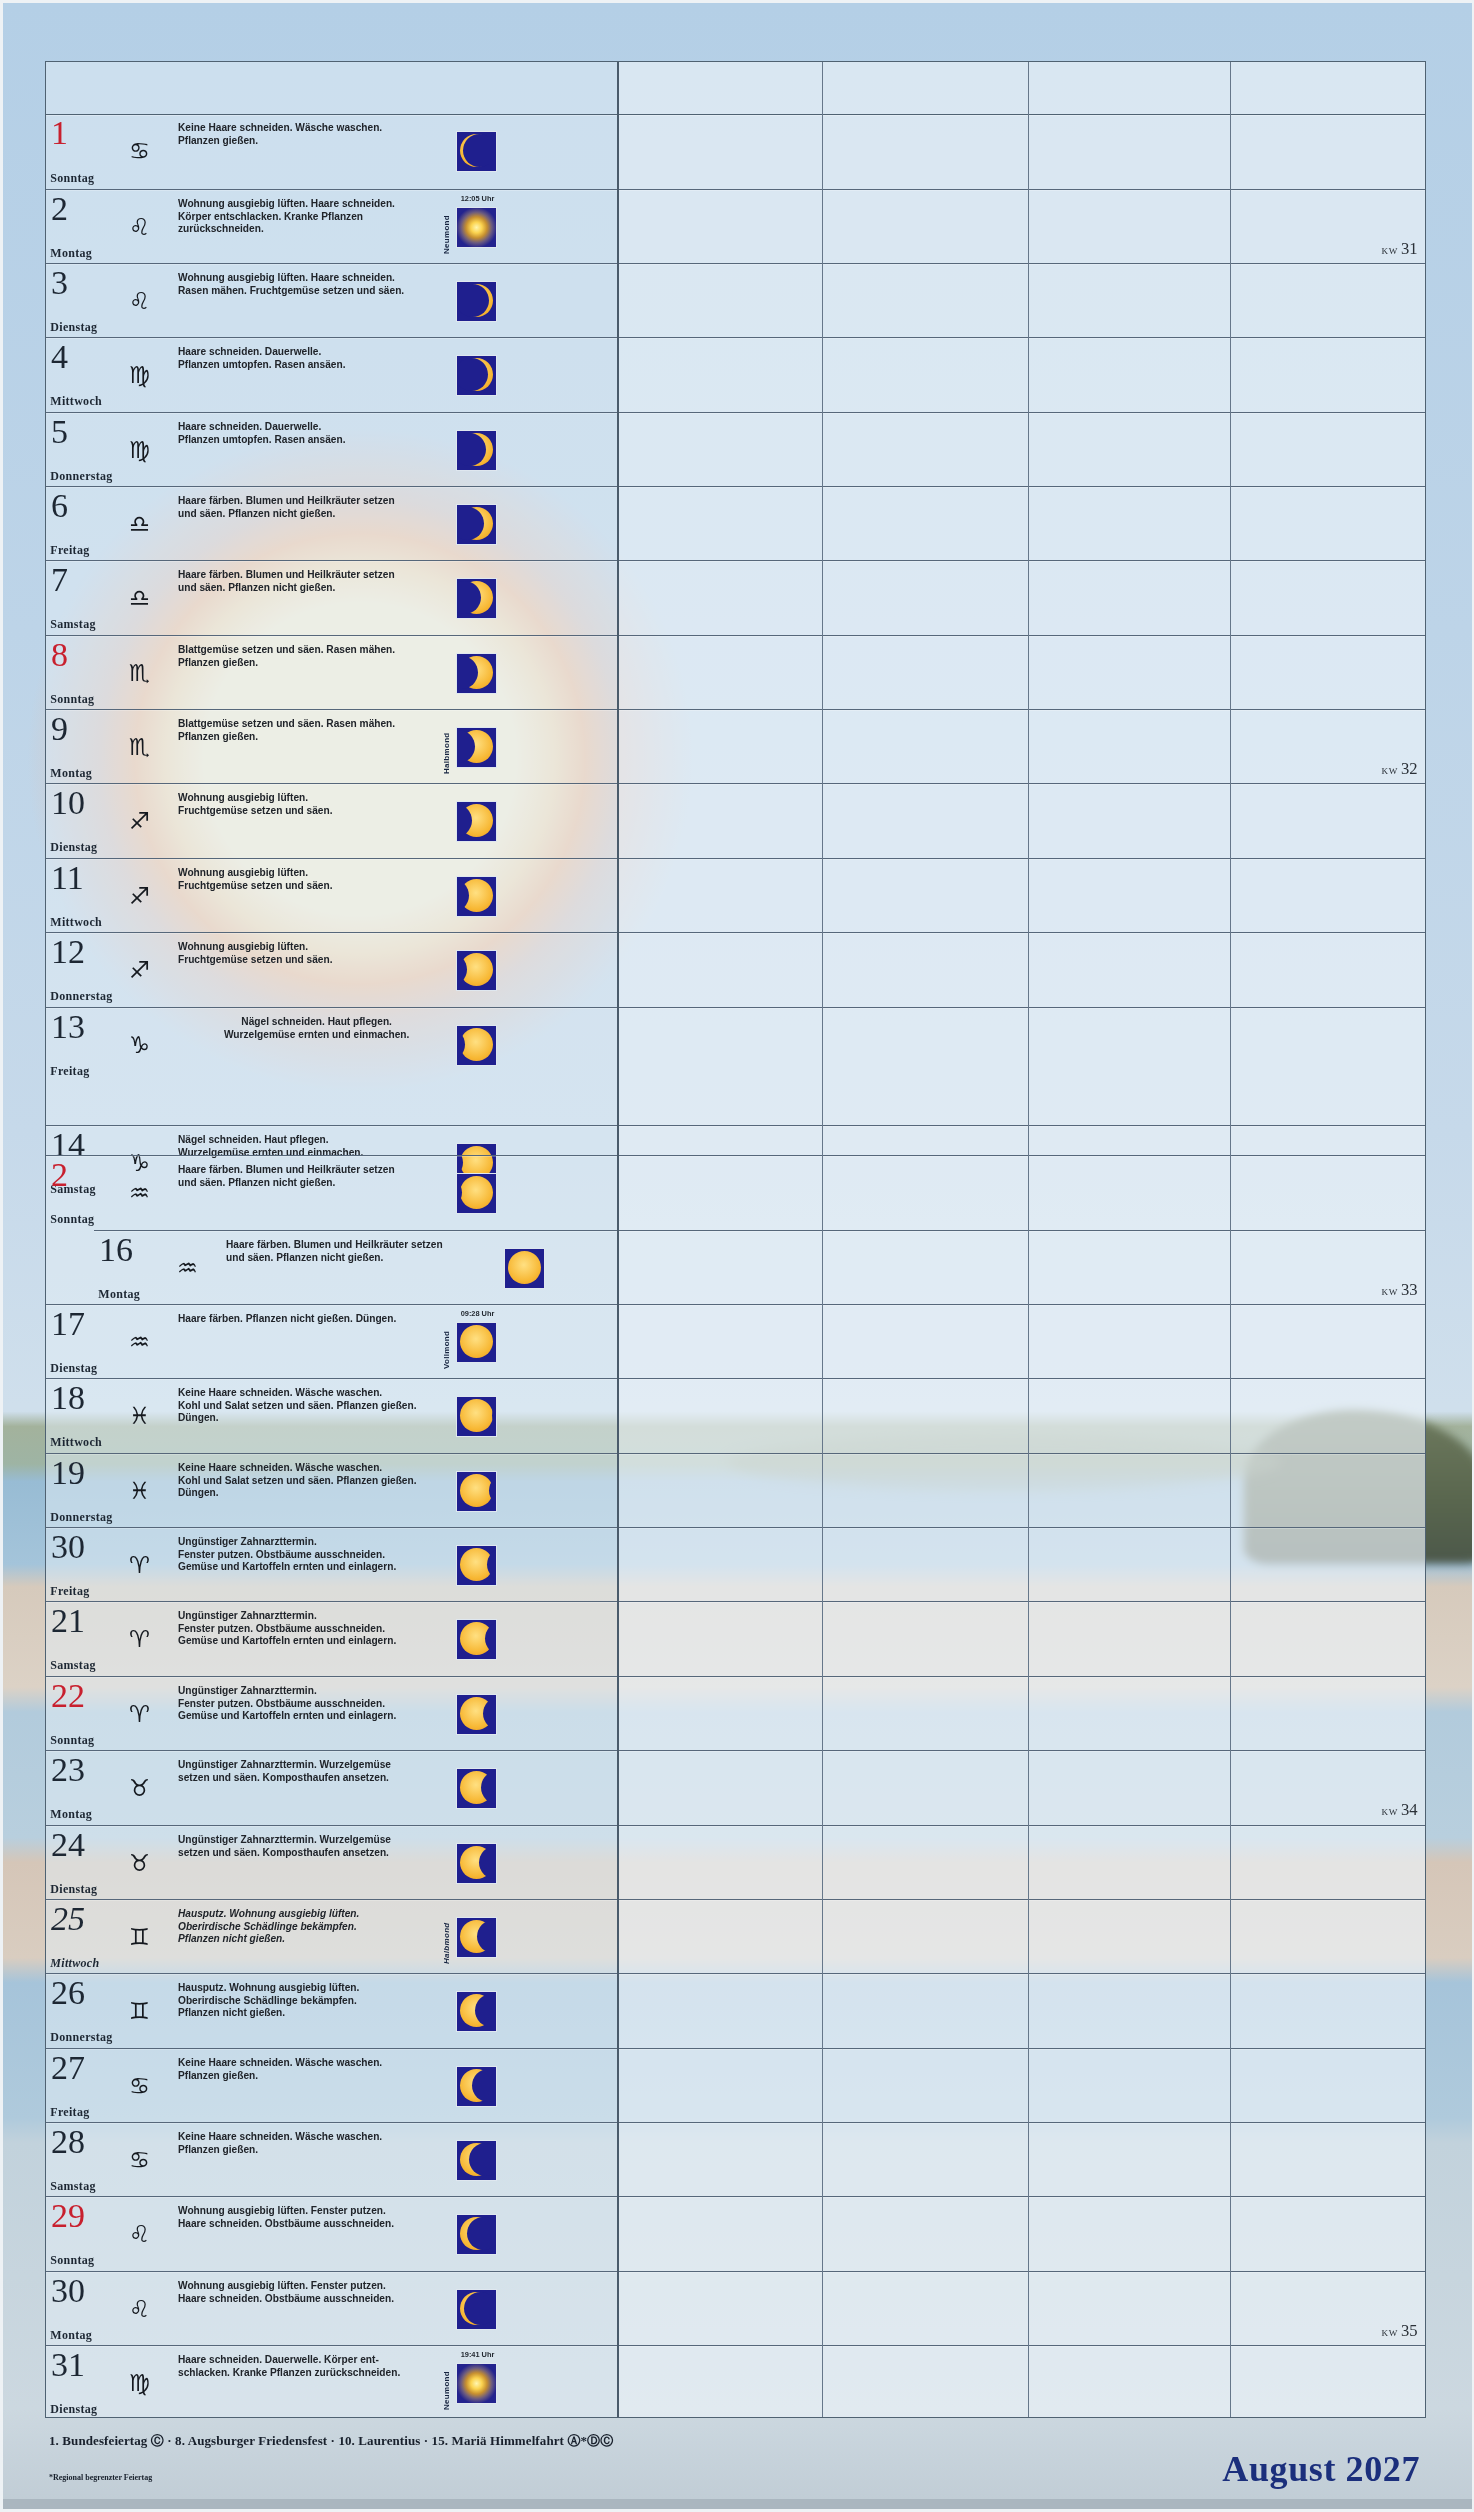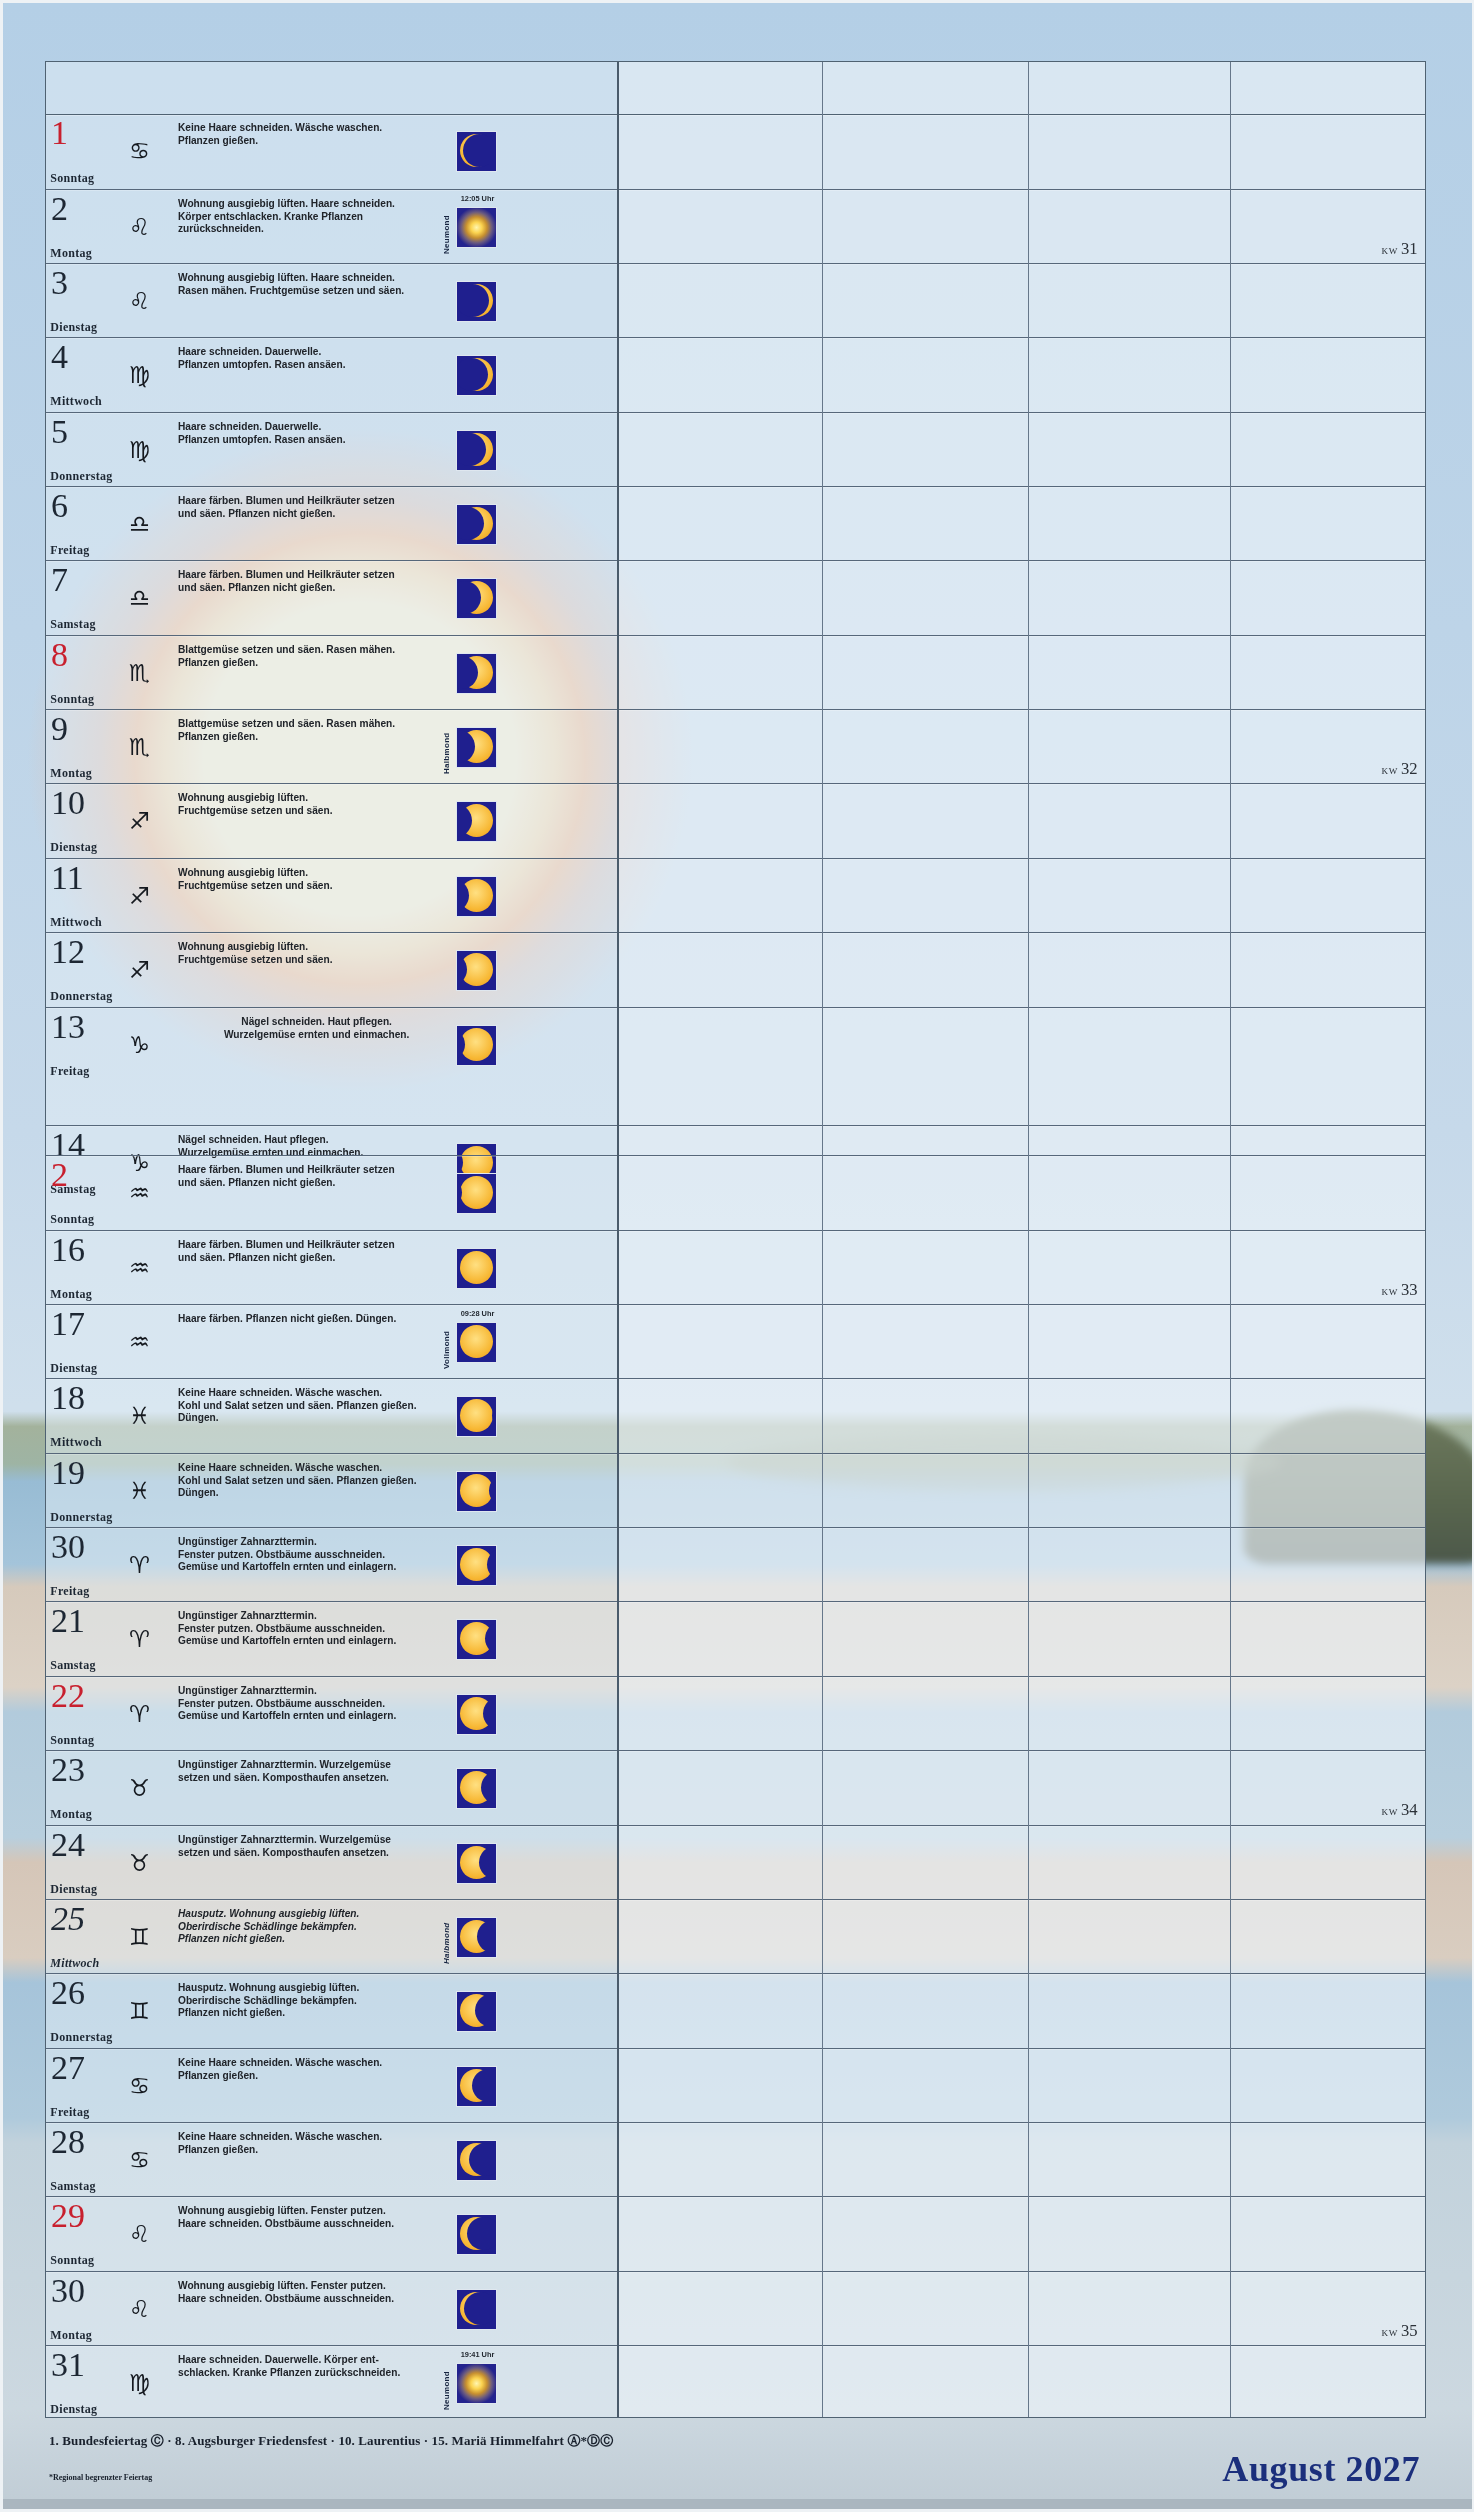--- a/index.html
+++ b/index.html
@@ -280,21 +280,21 @@
     <div class="advice">Haare färben. Blumen und Heilkräuter setzen
 und säen. Pflanzen nicht gießen.</div>
 
     <div class="moon">
       <span class="disc"></span>
       <span class="bite" style="left: -28px;"></span>
 
     </div>
 
   </div>
-        <div class="row" style="top: 1168px;">
+        <div class="row" style="top: 1168px; margin-left: 48px;">
     <div class="daynum">16</div>
     <div class="dayname">Montag</div>
     <div class="zodiac">♒</div>
     <div class="advice">Haare färben. Blumen und Heilkräuter setzen
 und säen. Pflanzen nicht gießen.</div>
 
     <div class="moon">
       <span class="disc"></span>
       <span class="bite" style="left: -30px;"></span>
 

